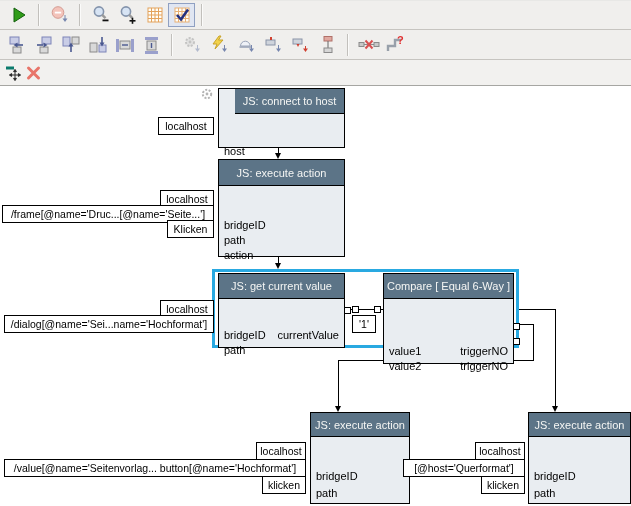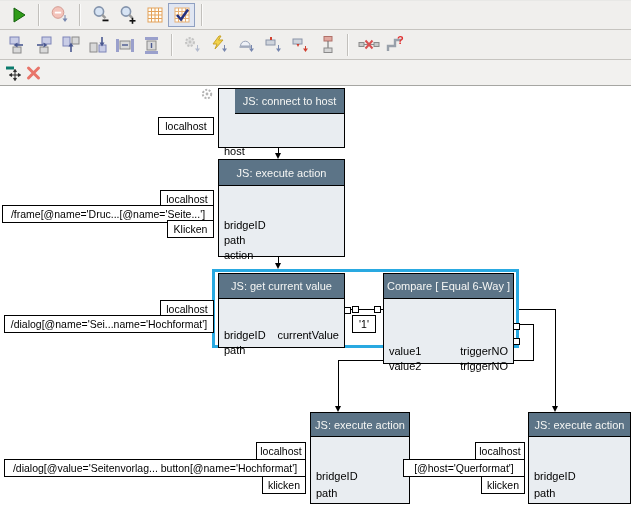--- a/index.html
+++ b/index.html
@@ -408,21 +408,21 @@
           </div>
         <div class="pin-row" style="height:17px;">
             <span class="pname">path</span>
           </div>
         <div class="pin-row" style="height:17px;">
             <span class="pname">action</span>
           </div>
       </div>
     </div>
     <div class="value-box" style="left:256px;top:356px;width:50px;">localhost</div>
-    <div class="value-box" style="left:4px;top:373px;width:302px;">/dialog[@value='Seitenvorlag... button[@name='Hochformat']</div>
+    <div class="value-box" style="left:4px;top:373px;width:302px;">/value[@name='Seitenvorlag... button[@name='Hochformat']</div>
     <div class="value-box" style="left:262px;top:390px;width:44px;">klicken</div>
 
     <div class="node" style="left:528px;top:326px;width:103px;">
       <div class="node-header" style="height:23px;">JS: execute action</div>
       <div class="node-body" style="height:60px;padding-top:6px;">
         <div class="pin-row" style="height:17px;">
             <span class="pname">bridgeID</span>
           </div>
         <div class="pin-row" style="height:17px;">
             <span class="pname">path</span>

